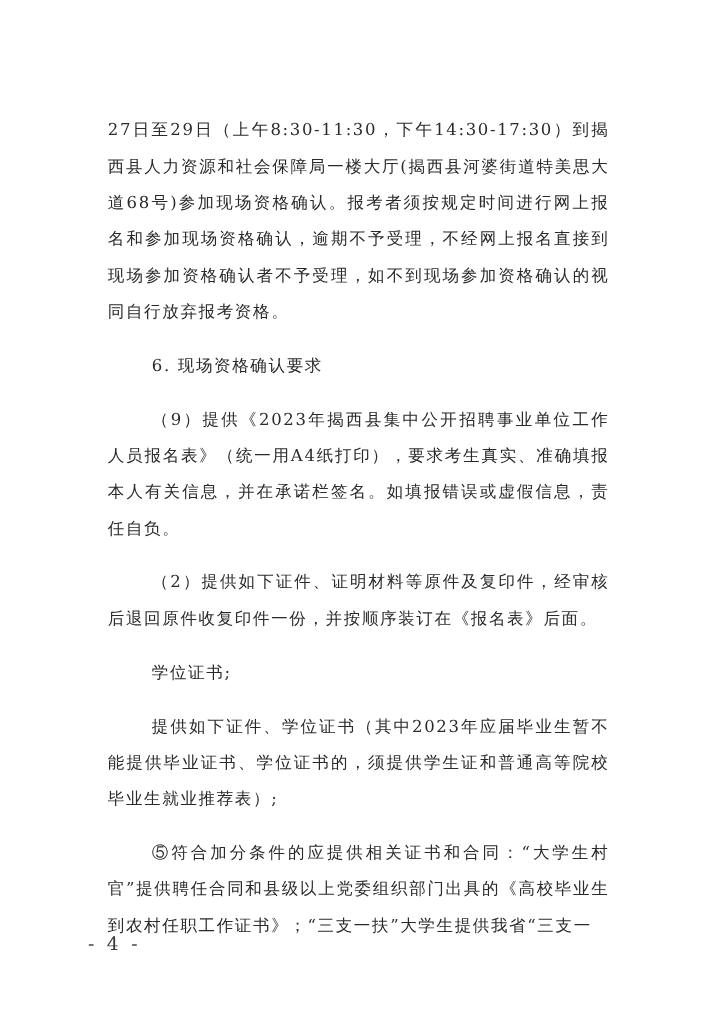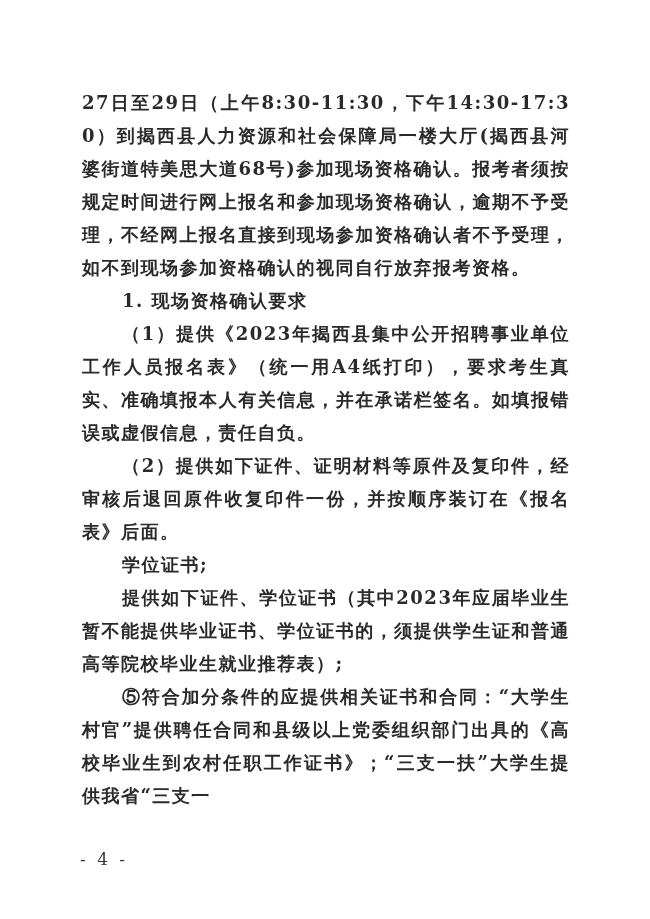--- a/index.html
+++ b/index.html
@@ -15,48 +15,48 @@
       font-family: "DejaVu Serif", "Liberation Serif", serif;
       color: #2a2a2a;
     }
     .page {
       position: absolute;
       left: 82px;
       top: 86px;
       width: 488px;
     }
     .para {
-      margin: 0;
-      font-size: 18px;
+      margin: 16px;
+      font-size: 15px;
       line-height: 33px;
       letter-spacing: 1.5px;
       text-align: justify;
       text-align-last: left;
       word-break: break-all;
-      font-weight: bold;
+      font-weight: normal;
     }
     .indent {
       text-indent: 40px;
     }
     .page-number {
       position: absolute;
       left: 80px;
       top: 849px;
       font-size: 17px;
       letter-spacing: 3px;
       color: #3a3a3a;
       font-family: "DejaVu Serif", "Liberation Serif", serif;
     }
   </style>
 </head>
 <body>
 
 <div class="page">
   <p class="para">27日至29日（上午8:30-11:30，下午14:30-17:30）到揭西县人力资源和社会保障局一楼大厅(揭西县河婆街道特美思大道68号)参加现场资格确认。报考者须按规定时间进行网上报名和参加现场资格确认，逾期不予受理，不经网上报名直接到现场参加资格确认者不予受理，如不到现场参加资格确认的视同自行放弃报考资格。</p>
-  <p class="para indent">1. 现场资格确认要求</p>
-  <p class="para indent">（1）提供《2023年揭西县集中公开招聘事业单位工作人员报名表》（统一用A4纸打印），要求考生真实、准确填报本人有关信息，并在承诺栏签名。如填报错误或虚假信息，责任自负。</p>
+  <p class="para indent">6. 现场资格确认要求</p>
+  <p class="para indent">（9）提供《2023年揭西县集中公开招聘事业单位工作人员报名表》（统一用A4纸打印），要求考生真实、准确填报本人有关信息，并在承诺栏签名。如填报错误或虚假信息，责任自负。</p>
   <p class="para indent">（2）提供如下证件、证明材料等原件及复印件，经审核后退回原件收复印件一份，并按顺序装订在《报名表》后面。</p>
   <p class="para indent">学位证书;</p>
   <p class="para indent">提供如下证件、学位证书（其中2023年应届毕业生暂不能提供毕业证书、学位证书的，须提供学生证和普通高等院校毕业生就业推荐表）;</p>
   <p class="para indent">⑤符合加分条件的应提供相关证书和合同：“大学生村官”提供聘任合同和县级以上党委组织部门出具的《高校毕业生到农村任职工作证书》；“三支一扶”大学生提供我省“三支一</p>
 </div>
 
 <div class="page-number">- 4 -</div>
 
 </body></html>

